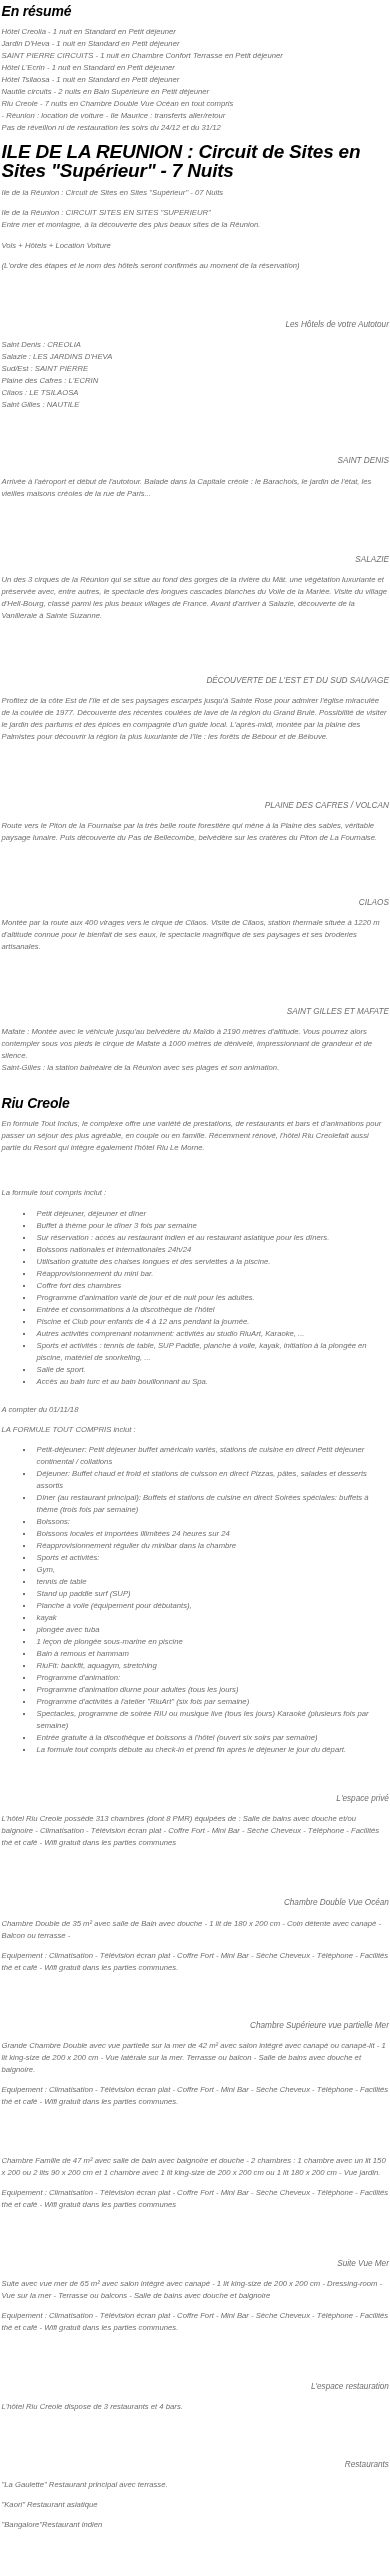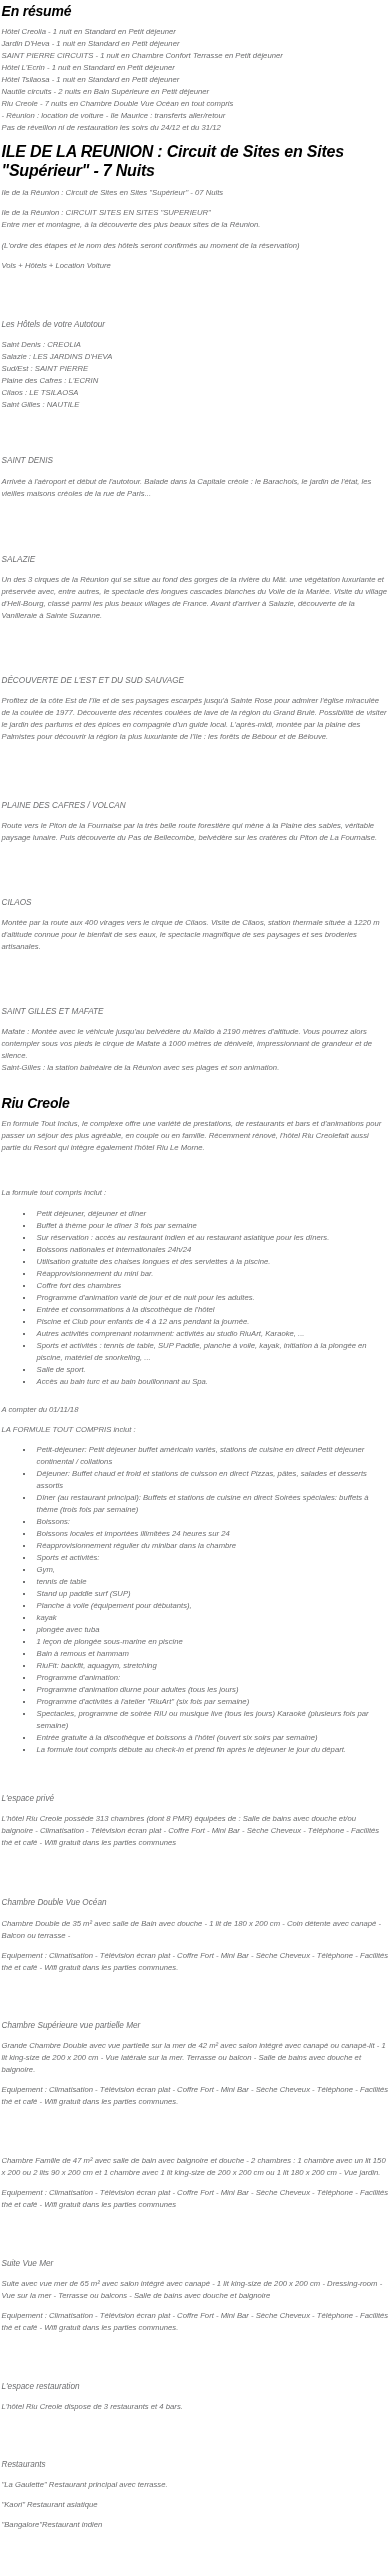--- a/index.html
+++ b/index.html
@@ -21,31 +21,32 @@
     color: #000000;
     font-size: 14px;
     line-height: 16.5px;
     font-weight: 700;
     letter-spacing: -0.2px;
     margin: 0 0 6.2px 0;
     font-style: italic;
     font-family: "Liberation Sans", sans-serif;
   }
   h2.pink.big {
-    font-size: 16px;
+    font-size: 19px;
     line-height: 18.5px;
     margin: 9.3px 0 7.2px 0;
   }
   h3.sub {
     font-size: 8.2px;
     line-height: 12px;
     font-weight: 400;
     color: #6d6e70;
     margin: 0 0 8.2px 0;
     font-style: italic;
+    text-align: right;
   }
   p.para {
     margin: 0 0 8.2px 0;
     font-style: italic;
   }
   ul.bullets {
     margin: 0 0 8.2px 0;
     padding: 0 12px 0 32px;
     font-style: italic;
   }
@@ -62,22 +63,22 @@
 </style>
 </head>
 <body>
 
 <div class="content">
     <h2 class="pink">En résumé</h2>
     <p class="para"><span>Hôtel Creolia - 1 nuit en Standard en Petit déjeuner</span><br><span>Jardin D'Heva - 1 nuit en Standard en Petit déjeuner</span><br><span>SAINT PIERRE CIRCUITS - 1 nuit en Chambre Confort Terrasse en Petit déjeuner</span><br><span>Hôtel L'Ecrin - 1 nuit en Standard en Petit déjeuner</span><br><span>Hôtel Tsilaosa - 1 nuit en Standard en Petit déjeuner</span><br><span>Nautile circuits - 2 nuits en Bain Supérieure en Petit déjeuner</span><br><span>Riu Creole - 7 nuits en Chambre Double Vue Océan en tout compris</span><br><span>- Réunion : location de voiture - Ile Maurice : transferts aller/retour</span><br><span>Pas de réveillon ni de restauration les soirs du 24/12 et du 31/12</span></p>
     <h2 class="pink big">ILE DE LA REUNION : Circuit de Sites en Sites "Supérieur" - 7 Nuits</h2>
     <p class="para">Ile de la Réunion : Circuit de Sites en Sites "Supérieur" - 07 Nuits</p>
     <p class="para"><span>Ile de la Réunion : CIRCUIT SITES EN SITES "SUPERIEUR"</span><br><span>Entre mer et montagne, à la découverte des plus beaux sites de la Réunion.</span></p>
+    <p class="para">Vols + Hôtels + Location Voiture</p>
     <p class="para">(L'ordre des étapes et le nom des hôtels seront confirmés au moment de la réservation)</p>
-    <p class="para">Vols + Hôtels + Location Voiture</p>
     <div class="spacer" style="height: 39px;"></div>
     <h3 class="sub">Les Hôtels de votre Autotour</h3>
     <p class="para"><span>Saint Denis : CREOLIA</span><br><span>Salazie : LES JARDINS D'HEVA</span><br><span>Sud/Est : SAINT PIERRE</span><br><span>Plaine des Cafres : L'ECRIN</span><br><span>Cilaos : LE TSILAOSA</span><br><span>Saint Gilles : NAUTILE</span></p>
     <div class="spacer" style="height: 36px;"></div>
     <h3 class="sub">SAINT DENIS</h3>
     <p class="para">Arrivée à l'aéroport et début de l'autotour. Balade dans la Capitale créole : le Barachois, le jardin de l'état, les vieilles maisons créoles de la rue de Paris...</p>
     <div class="spacer" style="height: 46px;"></div>
     <h3 class="sub">SALAZIE</h3>
     <p class="para">Un des 3 cirques de la Réunion qui se situe au fond des gorges de la rivière du Mât. une végétation luxuriante et préservée avec, entre autres, le spectacle des longues cascades blanches du Voile de la Mariée. Visite du village d'Hell-Bourg, classé parmi les plus beaux villages de France. Avant d'arriver à Salazie, découverte de la Vanilleraie à Sainte Suzanne.</p>
     <div class="spacer" style="height: 45px;"></div>

